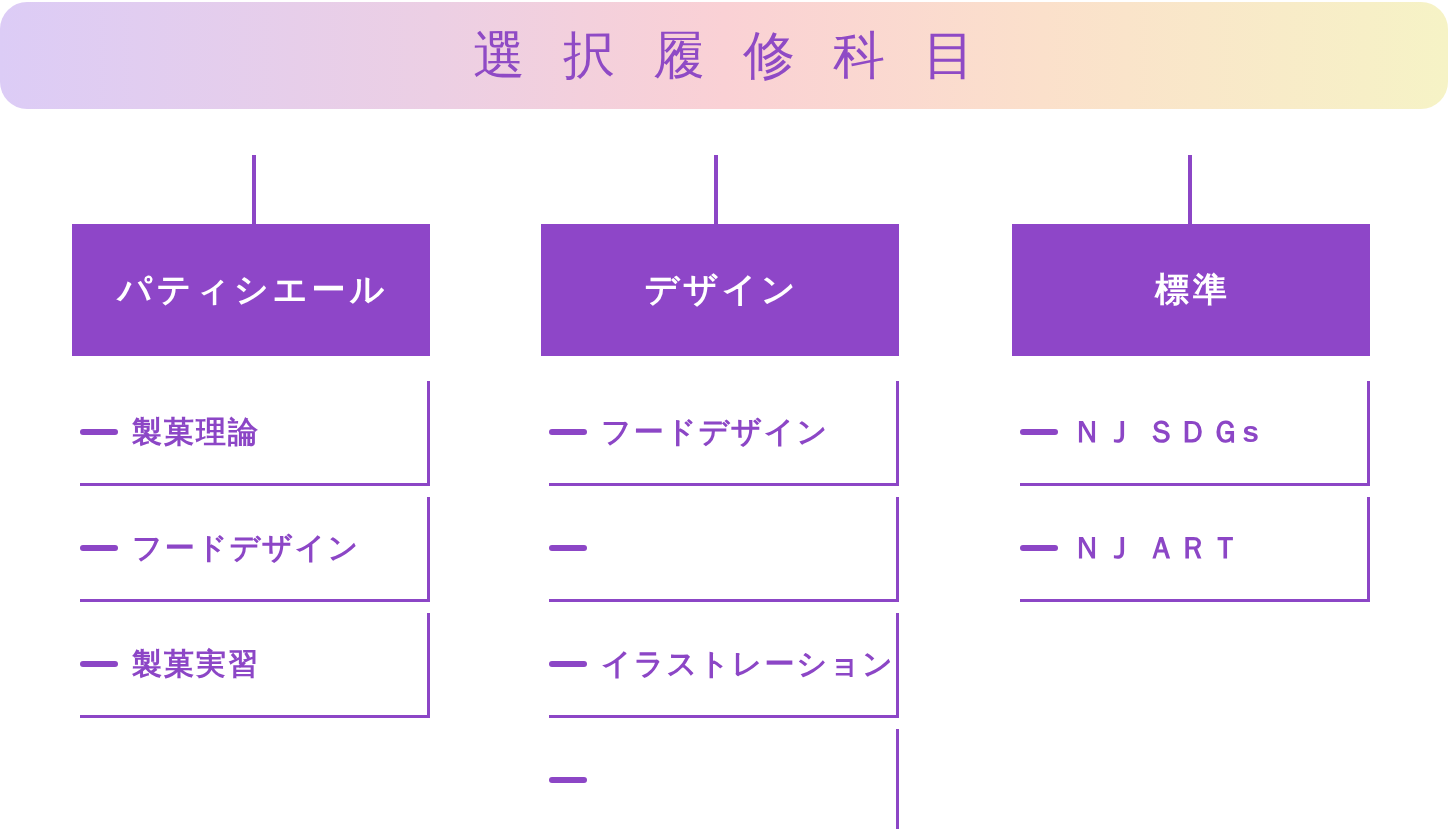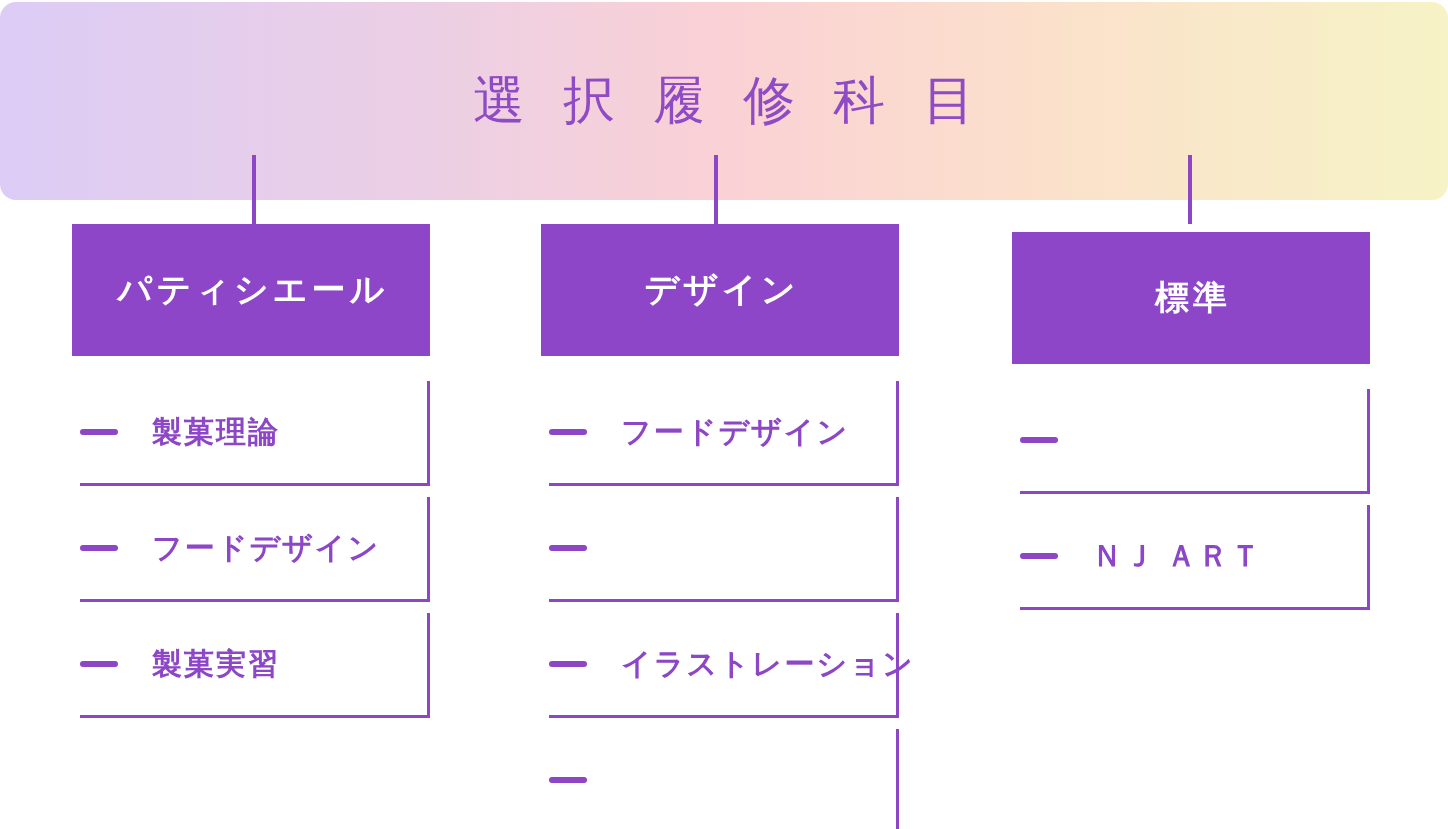--- a/index.html
+++ b/index.html
@@ -24,22 +24,22 @@
     background: #ffffff;
     overflow: hidden;
   }
 
   
   .banner {
     position: absolute;
     left: 0;
     top: 2px;
     width: 1448px;
-    height: 198px;
-    border-radius: 16px;
+    height: 107px;
+    border-radius: 27px;
     background: linear-gradient(90deg,
       var(--grad1) 0%,
       var(--grad2) 30%,
       var(--grad3) 50%,
       var(--grad4) 72%,
       var(--grad5) 100%);
     display: flex;
     align-items: center;
     justify-content: center;
   }
@@ -65,21 +65,21 @@
   .connector.c3 { left: 1188px; }
 
   
   .col {
     position: absolute;
     top: 224px;
     width: 358px;
   }
   .col.col1 { left: 72px; }
   .col.col2 { left: 541px; text-align: right; }
-  .col.col3 { left: 1012px; margin-top: 8px; }
+  .col.col3 { left: 1012px; }
 
   .hdr {
     position: relative;
     height: 132px;
     background: var(--box-fill);
     display: flex;
     align-items: center;
     justify-content: center;
   }
   
@@ -108,21 +108,20 @@
     margin-left: 8px;
     margin-top: 25px;
   }
   .item {
     height: 105px;
     border-right: 3px solid var(--accent);
     border-bottom: 3px solid var(--accent);
     margin-bottom: 11px;
     display: flex;
     align-items: center;
-    gap: 20px;
   }
   .dash {
     flex: 0 0 auto;
     width: 38px;
     height: 6px;
     border-radius: 3px;
     background: var(--accent);
     margin-right: 14px;
   }
   .item-label {
@@ -188,20 +187,21 @@
     </ul>
   </section>
 
   <section class="col col3">
     <div class="hdr">
       <span class="hdr-label">標準</span>
     </div>
     <ul class="items">
       <li class="item">
         <span class="dash"></span>
+        <span class="item-label">ＮＪ ＳＤＧs</span>
       </li>
       <li class="item">
         <span class="dash"></span>
         <span class="item-label">ＮＪ ＡＲＴ</span>
       </li>
     </ul>
   </section>
 
 </div>
 

